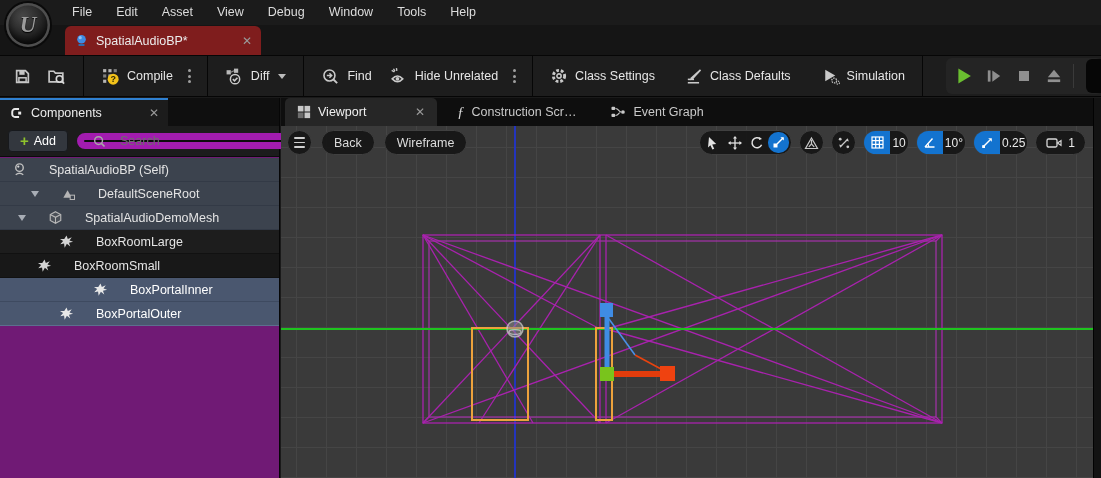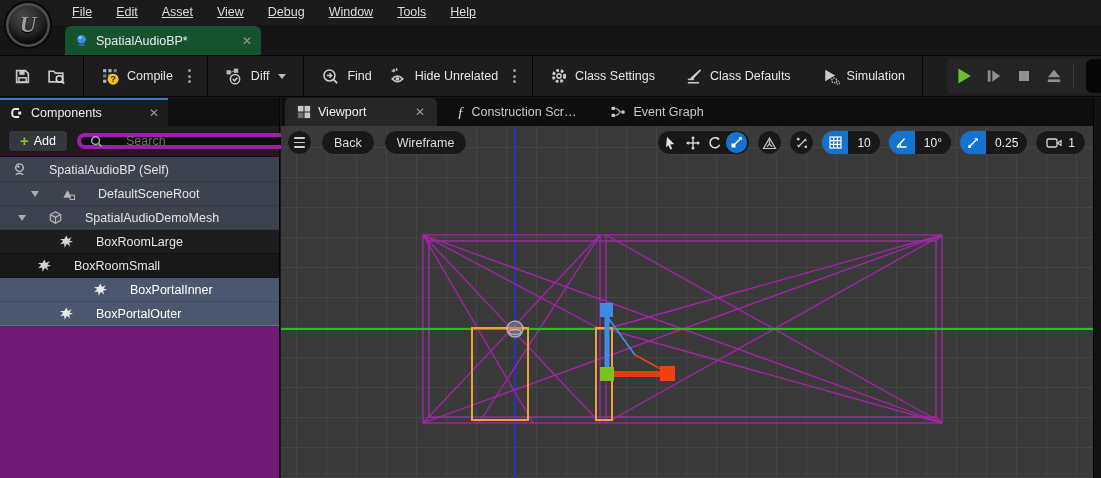--- a/index.html
+++ b/index.html
@@ -14,31 +14,31 @@
     --axis-blue:#2334bd;
     --giz-blue:#3f8ce4;
     --giz-green:#79c41c;
     --giz-red:#ef4210;
   }
   *{margin:0;padding:0;box-sizing:border-box;font-family:"Liberation Sans",sans-serif;}
   html,body{background:#0c0c0c;}
   #app{position:relative;width:1101px;height:478px;background:#1a1a1a;overflow:hidden;color:#d8d8d8;}
 
   
-  .menubar{position:absolute;top:0;left:0;right:0;height:25px;background:#1b1b1b;display:flex;align-items:center;padding-left:60px;text-decoration:underline;}
+  .menubar{position:absolute;top:0;left:0;right:0;height:25px;background:#1b1b1b;display:flex;align-items:center;padding-left:60px;}
   .menu-item{padding:0 12px;font-size:12.5px;color:#dcdcdc;line-height:25px;cursor:default;}
   .ue-logo{position:absolute;left:6px;top:3px;width:44px;height:44px;border-radius:50%;
     background:radial-gradient(circle at 38% 30%,#474747,#161616 72%);
     box-shadow:inset 0 0 0 2.5px #4e4e4e, inset 0 -6px 10px rgba(0,0,0,.8), 0 0 0 2px #0a0a0a;z-index:30;
     display:flex;align-items:center;justify-content:center;}
   .ue-logo span{font-family:"Liberation Serif",serif;font-weight:bold;font-style:italic;font-size:23px;color:#9c9c9c;text-shadow:0 1px 1px #000;}
 
   
   .assetbar{position:absolute;top:25px;left:0;right:0;height:30px;background:#151515;}
-  .asset-tab{position:absolute;left:65px;top:1px;width:196px;height:29px;background:#14532d;border-radius:6px 6px 0 0;display:flex;align-items:center;padding:0 9px;gap:7px;}
+  .asset-tab{position:absolute;left:65px;top:1px;width:196px;height:29px;background:#7f1d1d;border-radius:6px 6px 0 0;display:flex;align-items:center;padding:0 9px;gap:7px;}
   .asset-tab .label{flex:1;font-size:12.5px;color:#ececec;}
   .close-x{color:#9a9a9a;font-size:12px;line-height:12px;}
 
   
   .main-toolbar{position:absolute;top:55px;left:0;right:0;height:42px;background:#1d1d1d;border-top:1px solid #060606;border-bottom:1px solid #050505;display:flex;align-items:center;}
   .tb-sep{width:1px;height:42px;background:#060606;margin:0 9px;flex:none;}
   .tb-btn{display:flex;align-items:center;gap:7px;padding:0 8px;height:42px;font-size:12.5px;color:#e6e6e6;white-space:nowrap;}
   .kebab{display:flex;flex-direction:column;gap:2.5px;padding:0 7px;}
   .kebab i{width:3px;height:3px;border-radius:50%;background:#9f9f9f;}
   .chev{width:0;height:0;border-left:4px solid transparent;border-right:4px solid transparent;border-top:5px solid #bbb;margin-left:2px;}
@@ -48,21 +48,21 @@
   .tr-blackbox{position:absolute;right:0;top:59px;width:15px;height:34px;background:#060606;border-radius:6px 0 0 6px;}
 
   
   .left-panel{position:absolute;top:98px;left:0;width:280px;bottom:0;background:#701a75;border-right:1px solid #060606;}
   .panel-tabbar{height:28px;background:#0f0f0f;position:relative;}
   .comp-tab{position:absolute;left:0;top:0;width:168px;height:28px;background:#1c1c1c;border-top:2px solid var(--accent-blue);display:flex;align-items:center;padding:0 9px;gap:8px;}
   .comp-tab .label{flex:1;font-size:12.5px;color:#ececec;}
   .panel-toolbar{height:31px;background:#1c1c1c;border-bottom:1px solid #0b0b0b;display:flex;align-items:center;padding:0 8px;gap:9px;}
   .add-btn{height:22px;background:#33373e;border:1px solid #17191d;border-radius:4px;display:flex;align-items:center;gap:5px;padding:0 11px;font-size:12.5px;color:#fff;}
   .add-plus{color:#8fc32c;font-size:15px;font-weight:bold;line-height:14px;}
-  .search-box{flex:1;height:16px;background:#0c0c0c;border:4px solid #a21caf;border-radius:11px;display:flex;align-items:center;gap:23px;padding:0 9px;}
+  .search-box{flex:1;height:16px;background:#0c0c0c;border:7px solid #a21caf;border-radius:11px;display:flex;align-items:center;gap:14px;padding:0 9px;}
   .search-box input{flex:1;background:transparent;border:none;outline:none;color:#cfcfcf;font-size:12.5px;min-width:0;}
   .search-box input::placeholder{color:#6d6d6d;}
 
   .tree{position:absolute;top:60px;left:0;right:0;}
   .tree-row{height:24px;display:flex;align-items:center;gap:22px;font-size:12.5px;color:#e4e4e4;background:#1d1d1d;border-bottom:1px solid #111;}
   .tree-row.inherit{background:var(--inherit-bg);border-bottom:1px solid #333a46;}
   .tree-row.alt{background:#181818;}
   .tree-row.selected{background:var(--sel-bg);border-bottom:1px solid #3e4a60;color:#fff;}
   .tree-row.selected.last{border-bottom:1px solid #5d6e8e;}
   .tw-arrow{width:0;height:0;border-left:4.5px solid transparent;border-right:4.5px solid transparent;border-top:6px solid #a8adb5;flex:none;}
@@ -82,21 +82,21 @@
 
   .vp-left-tools{position:absolute;top:4px;left:6px;display:flex;align-items:flex-start;gap:9px;z-index:5;}
   .vp-right-tools{position:absolute;top:4px;right:7px;display:flex;align-items:center;gap:7px;z-index:5;}
   .pill{height:25px;background:rgba(22,22,22,.93);border:1px solid #404040;border-radius:13px;display:flex;align-items:center;padding:0 12px;font-size:12.5px;color:#dcdcdc;}
   .circle-btn{width:25px;height:25px;border-radius:50%;background:rgba(22,22,22,.93);border:1px solid #404040;display:flex;align-items:center;justify-content:center;padding:0;}
   .tool-group{display:flex;align-items:center;height:25px;background:rgba(22,22,22,.93);border:1px solid #404040;border-radius:13px;padding:0 2px;gap:1px;}
   .tool-btn{width:21px;height:21px;border-radius:10px;display:flex;align-items:center;justify-content:center;}
   .tool-btn.active{background:var(--tool-blue);}
   .snap-pill{display:flex;align-items:stretch;height:25px;border:1px solid #404040;border-radius:13px;overflow:hidden;}
   .snap-pill .ic{width:26px;background:var(--tool-blue);display:flex;align-items:center;justify-content:center;}
-  .snap-pill .val{background:rgba(22,22,22,.93);display:flex;align-items:center;padding:0 9px;font-size:12px;color:#eaeaea;}
+  .snap-pill .val{background:rgba(22,22,22,.93);display:flex;align-items:center;padding:0 2px;font-size:12px;color:#eaeaea;}
   .cam-pill{display:flex;align-items:center;gap:6px;height:25px;background:rgba(22,22,22,.93);border:1px solid #404040;border-radius:13px;padding:0 10px;font-size:12px;color:#eaeaea;}
   .ham{display:flex;flex-direction:column;gap:3px;}
   .ham i{width:11px;height:1.6px;background:#d0d0d0;border-radius:1px;}
   .scene-svg{position:absolute;inset:0;}
 </style>
 </head>
 <body>
 
 <div id="app">
 

